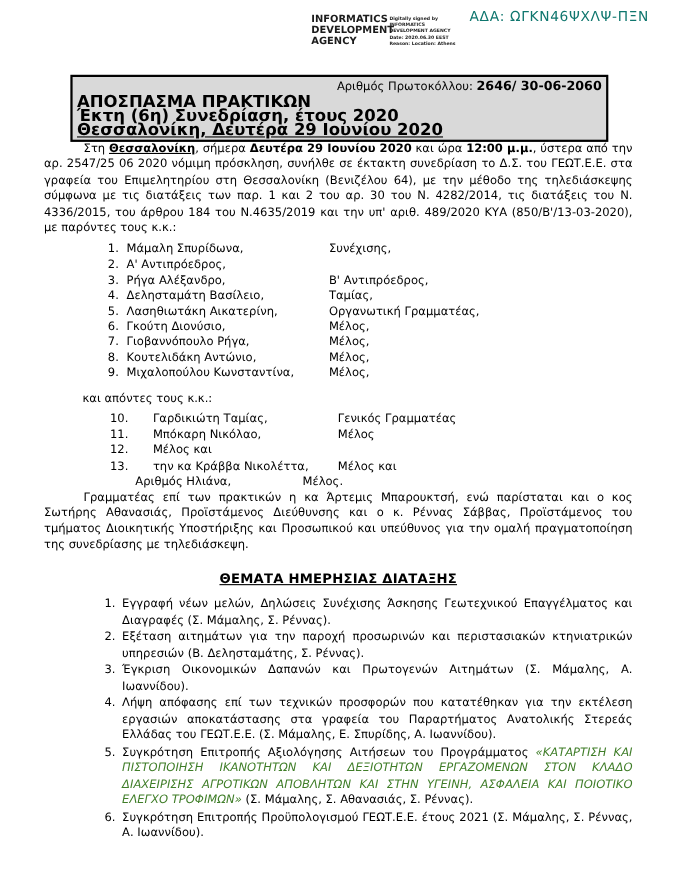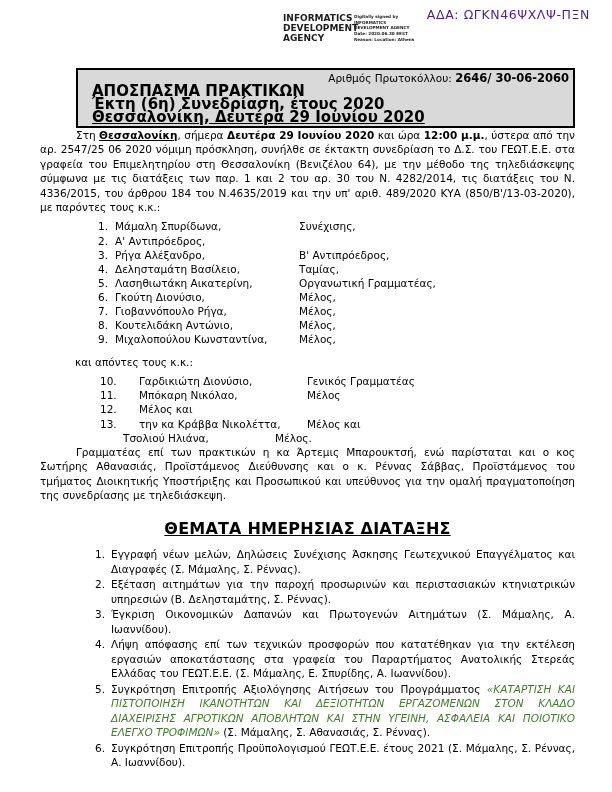--- a/index.html
+++ b/index.html
@@ -8,36 +8,36 @@
     background:#ffffff;
     font-family:"DejaVu Sans", sans-serif;
     font-size:10.5px; color:#000;
     position:relative; overflow:hidden;
   }
   .page { position:relative; width:612px; height:792px; }
 
   
   .ada-code {
     position:absolute; top:7px; right:22px;
-    font-size:12.5px; letter-spacing:0.6px; color:#4c1d95;
+    font-size:12.5px; letter-spacing:0.6px; color:#0f766e;
   }
   .sig-block { position:absolute; top:14px; left:283px; display:flex; gap:3px; }
   .sig-agency {
     width:68px; font-size:9px; font-weight:bold; line-height:1.1;
     color:#1c1c1c; word-spacing:1px;
   }
   .sig-details {
     width:62px; font-size:4.2px; line-height:1.35; color:#1c1c1c; font-weight:bold;
   }
 
   
   .protocol-box {
-    position:absolute; top:68px; left:76px; width:477px;
+    position:absolute; top:68px; left:64px; width:477px;
     background:#d9d9d9; border:2px solid #000;
-    padding:2px 4px 3px 14px;
+    padding:2px 4px 3px 4px;
   }
   .proto-line { text-align:right; line-height:13px; font-size:10.5px; }
   .proto-value { font-weight:bold; font-size:11.5px; }
   .box-title { font-weight:bold; font-size:15px; line-height:12.8px; }
   .u { text-decoration:underline; }
 
   .content { position:absolute; top:128px; left:40px; width:535px; }
 
   .para { text-align:justify; line-height:14.4px; }
   .para.first { text-indent:36px; }
@@ -53,21 +53,21 @@
   .member-row.absent .name { width:152px; flex:none; }
   .member-row.cont { padding-left:83px; }
   .member-row.cont .name { width:152px; flex:none; }
 
   .absent-intro { margin-top:9px; padding-left:35px; line-height:14px; }
 
   .secretary { margin-top:6px; }
 
   .agenda-heading {
     margin-top:17px; text-align:center; font-weight:bold;
-    text-decoration:underline; font-size:16px; letter-spacing:0.2px;
+    text-decoration:underline; font-size:12px; letter-spacing:0.2px;
   }
   .agenda-list { margin-top:9px; }
   .agenda-row { display:flex; padding-left:55px; margin-bottom:1px; }
   .agenda-row .num { width:16px; flex:none; line-height:14.5px; }
   .agenda-row .itext { flex:1; text-align:justify; line-height:14.5px; }
   .quote-green { font-style:italic; }
 </style>
 </head>
 <body>
 
@@ -140,39 +140,39 @@
         <span class="name">Μιχαλοπούλου Κωνσταντίνα,</span>
         <span class="role">Μέλος,</span>
       </div>
     </div>
 
     <div class="absent-intro">και απόντες τους κ.κ.:</div>
 
     <div class="member-list">
       <div class="member-row absent">
         <span class="num">10.</span>
-        <span class="name">Γαρδικιώτη Διονύσιο,</span>
+        <span class="name">Γαρδικιώτη Ταμίας,</span>
         <span class="role">Γενικός Γραμματέας</span>
       </div>
       <div class="member-row absent">
         <span class="num">11.</span>
         <span class="name">Μπόκαρη Νικόλαο,</span>
         <span class="role">Μέλος</span>
       </div>
       <div class="member-row absent">
         <span class="num">12.</span>
         <span class="role">Μέλος και</span>
       </div>
       <div class="member-row absent">
         <span class="num">13.</span>
         <span class="name">την κα Κράββα Νικολέττα,</span>
         <span class="role">Μέλος και</span>
       </div>
       <div class="member-row cont">
-        <span class="name">Τσολιού Ηλιάνα,</span>
+        <span class="name">Αριθμός Ηλιάνα,</span>
         <span class="role">Μέλος.</span>
       </div>
     </div>
 
     <p class="para first secretary" style="margin:0;">Γραμματέας επί των πρακτικών η κα Άρτεμις Μπαρουκτσή, ενώ παρίσταται και ο κος Σωτήρης Αθανασιάς, Προϊστάμενος Διεύθυνσης και ο κ. Ρέννας Σάββας, Προϊστάμενος του τμήματος Διοικητικής Υποστήριξης και Προσωπικού και υπεύθυνος για την ομαλή πραγματοποίηση της συνεδρίασης με τηλεδιάσκεψη.</p>
 
     <div class="agenda-heading">ΘΕΜΑΤΑ ΗΜΕΡΗΣΙΑΣ ΔΙΑΤΑΞΗΣ</div>
 
     <div class="agenda-list">
       <div class="agenda-row">

